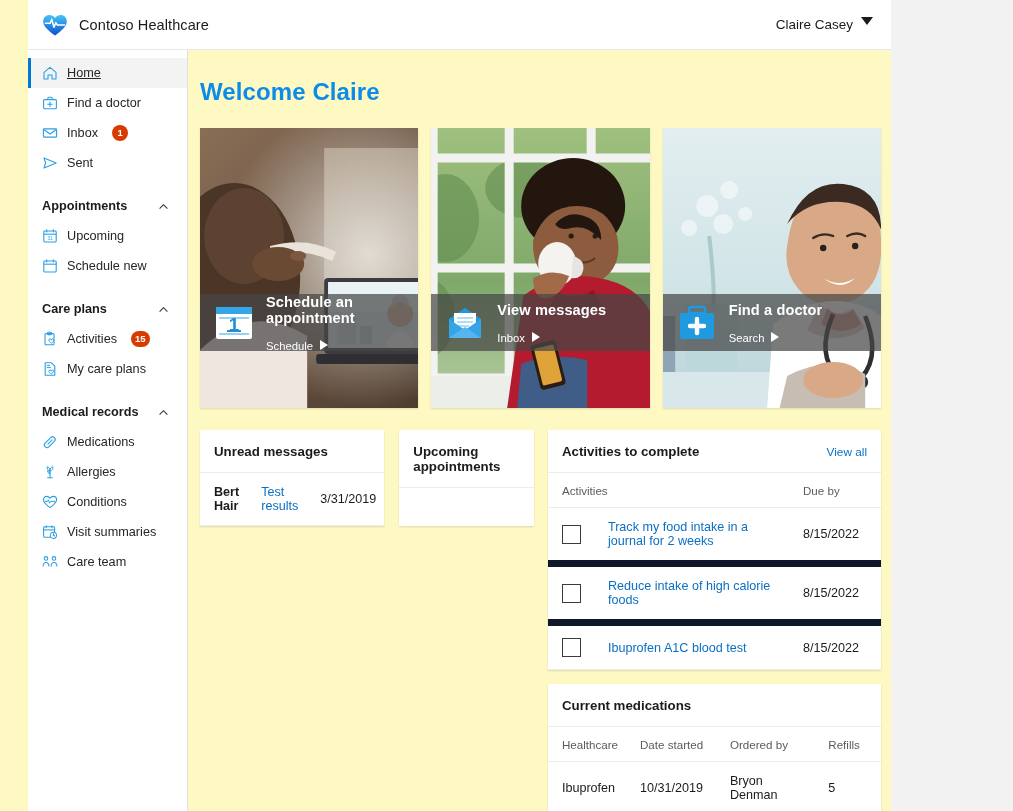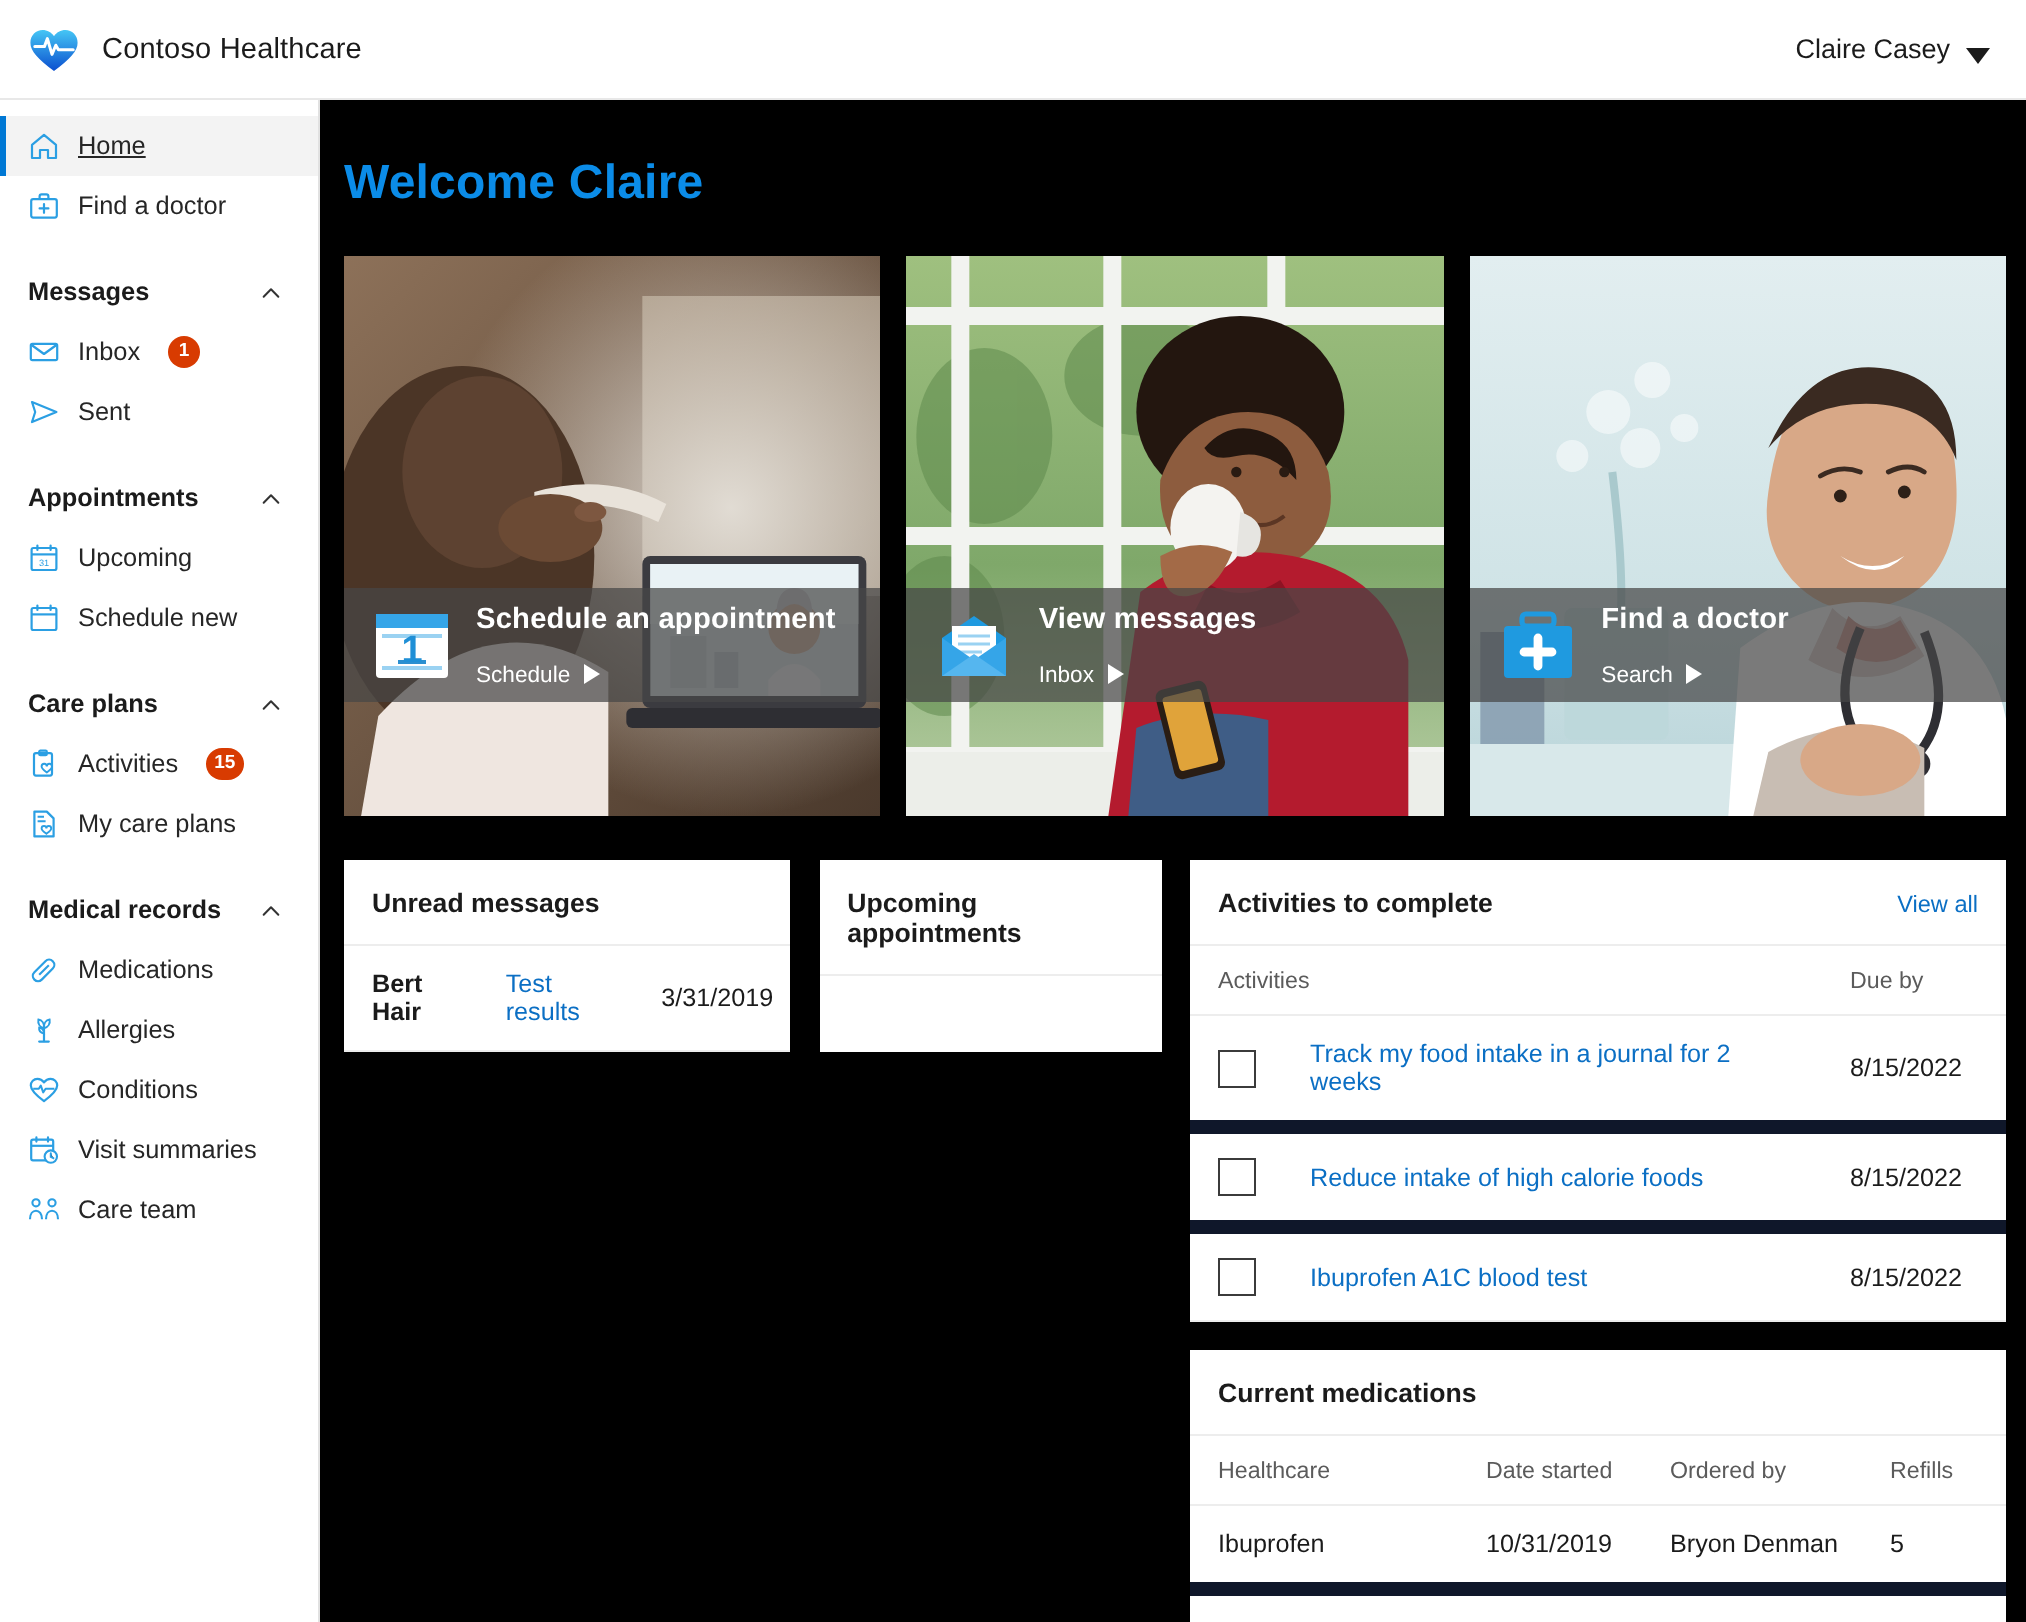--- a/index.html
+++ b/index.html
@@ -2,34 +2,34 @@
 <html><head>
 <meta charset="utf-8">
 <style>
   * { box-sizing: border-box; margin: 0; padding: 0; }
   html, body {
     width: 1013px; height: 811px;
     font-family: "Liberation Sans", sans-serif;
     background: #f2f2f2;
     overflow: hidden;
   }
-  .app { width: 1013px; height: 811px; position: relative; background: #000000; }
+  .app { width: 891px; height: 811px; position: relative; background: #fef9c3; padding-left: 28px; }
 
   
   .topbar {
     height: 50px; background: #ffffff;
     display: flex; align-items: center;
     padding: 0 18px 0 14px;
     border-bottom: 1px solid #e8e8e8;
     position: relative; z-index: 5;
   }
   .brand { display: flex; align-items: center; gap: 11px; }
   .logo-heart { width: 26px; height: 24px; display: block; }
   .brand-name { font-size: 14.5px; color: #1b1b1b; font-weight: 400; letter-spacing: .1px; }
-  .topbar-right { margin-left: auto; display: flex; align-items: flex-end; gap: 8px; }
+  .topbar-right { margin-left: auto; display: flex; align-items: flex-start; gap: 8px; }
   .user-name { font-size: 13.5px; color: #1b1b1b; }
   .caret-down { width: 0; height: 0; border-left: 6px solid transparent;
                 border-right: 6px solid transparent; border-top: 8px solid #1b1b1b; }
 
   
   .body-wrap { display: flex; height: 761px; }
 
   
   .sidebar {
     width: 160px; min-width: 160px; background: #ffffff;
@@ -174,26 +174,20 @@
 
       <div class="nav-item">
         <svg class="nav-ico" viewBox="0 0 16 16">
           <rect x="1.6" y="4.6" width="12.8" height="9.2" rx="1" fill="none" stroke="#2b9fe3" stroke-width="1.1"></rect>
           <path d="M5.8 4.6 V3.2 a1 1 0 0 1 1-1 h2.4 a1 1 0 0 1 1 1 V4.6" fill="none" stroke="#2b9fe3" stroke-width="1.1"></path>
           <path d="M8 7 V11.4 M5.8 9.2 H10.2" stroke="#2b9fe3" stroke-width="1.1" stroke-linecap="round"></path>
         </svg>
         <span class="nav-label">Find a doctor</span>
       </div>
 
-      <div class="nav-group">
-        <span>Messages</span>
-        <svg class="chev-up chev" viewBox="0 0 12 12">
-          <path d="M2 8 L6 4 L10 8" fill="none" stroke="#333" stroke-width="1.1" stroke-linecap="round" stroke-linejoin="round"></path>
-        </svg>
-      </div>
       <div class="nav-item">
         <svg class="nav-ico" viewBox="0 0 16 16">
           <rect x="1.4" y="3.9" width="13.2" height="8.2" rx=".8" fill="none" stroke="#2b9fe3" stroke-width="1.1"></rect>
           <path d="M1.8 4.5 L8 9 L14.2 4.5" fill="none" stroke="#2b9fe3" stroke-width="1.1" stroke-linejoin="round"></path>
         </svg>
         <span class="nav-label">Inbox</span>
         <span class="badge">1</span>
       </div>
       <div class="nav-item">
         <svg class="nav-ico" viewBox="0 0 16 16">

